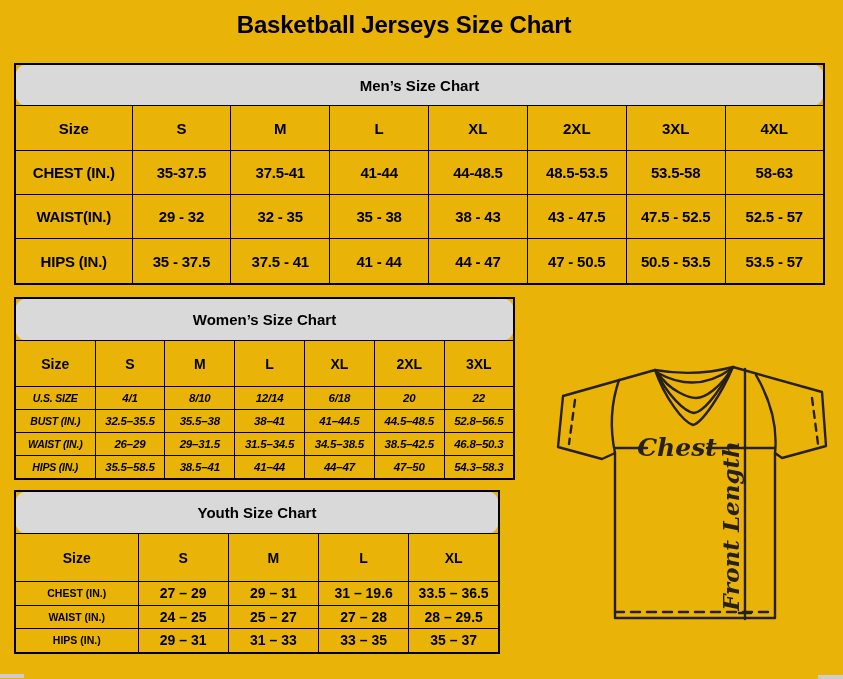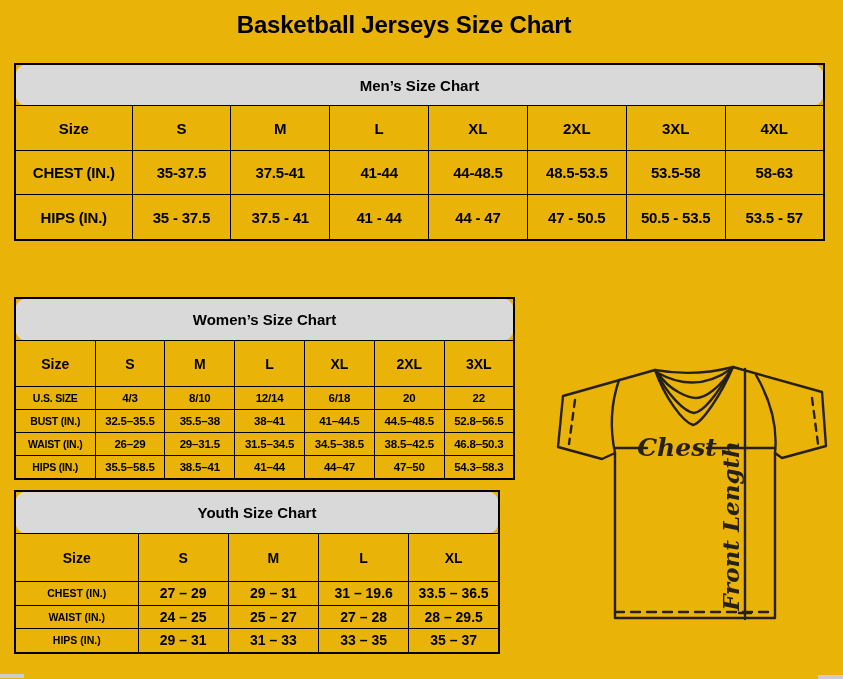--- a/index.html
+++ b/index.html
@@ -15,21 +15,21 @@
   
   .men{left:14px;top:63px;width:811px;}
   .men .band-row td{height:40px;}
   .men .hdr td{height:44px;font-size:15px;}
   .men .drow td{height:43px;font-size:15px;letter-spacing:-0.2px;}
   .men .drow.last td{height:44px;}
   
   .women{left:14px;top:297px;width:501px;padding-left:32px;}
   .women .band-row td{height:41px;}
   .women .hdr td{height:45px;font-size:14px;}
-  .women .drow td{height:22px;font-size:11.5px;letter-spacing:-0.2px;}
+  .women .drow td{height:22px;font-size:11.5px;letter-spacing:-0.2px;font-style:italic;}
   .women .drow td.lab{font-size:10.5px;}
   
   .youth{left:14px;top:490px;width:486px;}
   .youth .band-row td{height:41px;}
   .youth .hdr td{height:47px;font-size:14px;}
   .youth .drow td{height:22.5px;font-size:14px;}
   .youth .drow td.lab{font-size:10.5px;}
   
   .jersey{position:absolute;left:555px;top:360px;}
   .jersey text{font-family:"DejaVu Serif","Liberation Serif",serif;
@@ -68,20 +68,30 @@
     <tr class="drow">
       <td class="lab">CHEST (IN.)</td>
       <td>35-37.5</td>
       <td>37.5-41</td>
       <td>41-44</td>
       <td>44-48.5</td>
       <td>48.5-53.5</td>
       <td>53.5-58</td>
       <td>58-63</td>
     </tr>
+    <tr class="drow">
+      <td class="lab">WAIST(IN.)</td>
+      <td>29 - 32</td>
+      <td>32 - 35</td>
+      <td>35 - 38</td>
+      <td>38 - 43</td>
+      <td>43 - 47.5</td>
+      <td>47.5 - 52.5</td>
+      <td>52.5 - 57</td>
+    </tr>
     <tr class="drow last">
       <td class="lab">HIPS (IN.)</td>
       <td>35 - 37.5</td>
       <td>37.5 - 41</td>
       <td>41 - 44</td>
       <td>44 - 47</td>
       <td>47 - 50.5</td>
       <td>50.5 - 53.5</td>
       <td>53.5 - 57</td>
     </tr>
@@ -101,21 +111,21 @@
       <td class="lab">Size</td>
       <td>S</td>
       <td>M</td>
       <td>L</td>
       <td>XL</td>
       <td>2XL</td>
       <td>3XL</td>
     </tr>
     <tr class="drow">
       <td class="lab">U.S. SIZE</td>
-      <td>4/3</td>
+      <td>4/1</td>
       <td>8/10</td>
       <td>12/14</td>
       <td>6/18</td>
       <td>20</td>
       <td>22</td>
     </tr>
     <tr class="drow">
       <td class="lab">BUST (IN.)</td>
       <td>32.5–35.5</td>
       <td>35.5–38</td>

